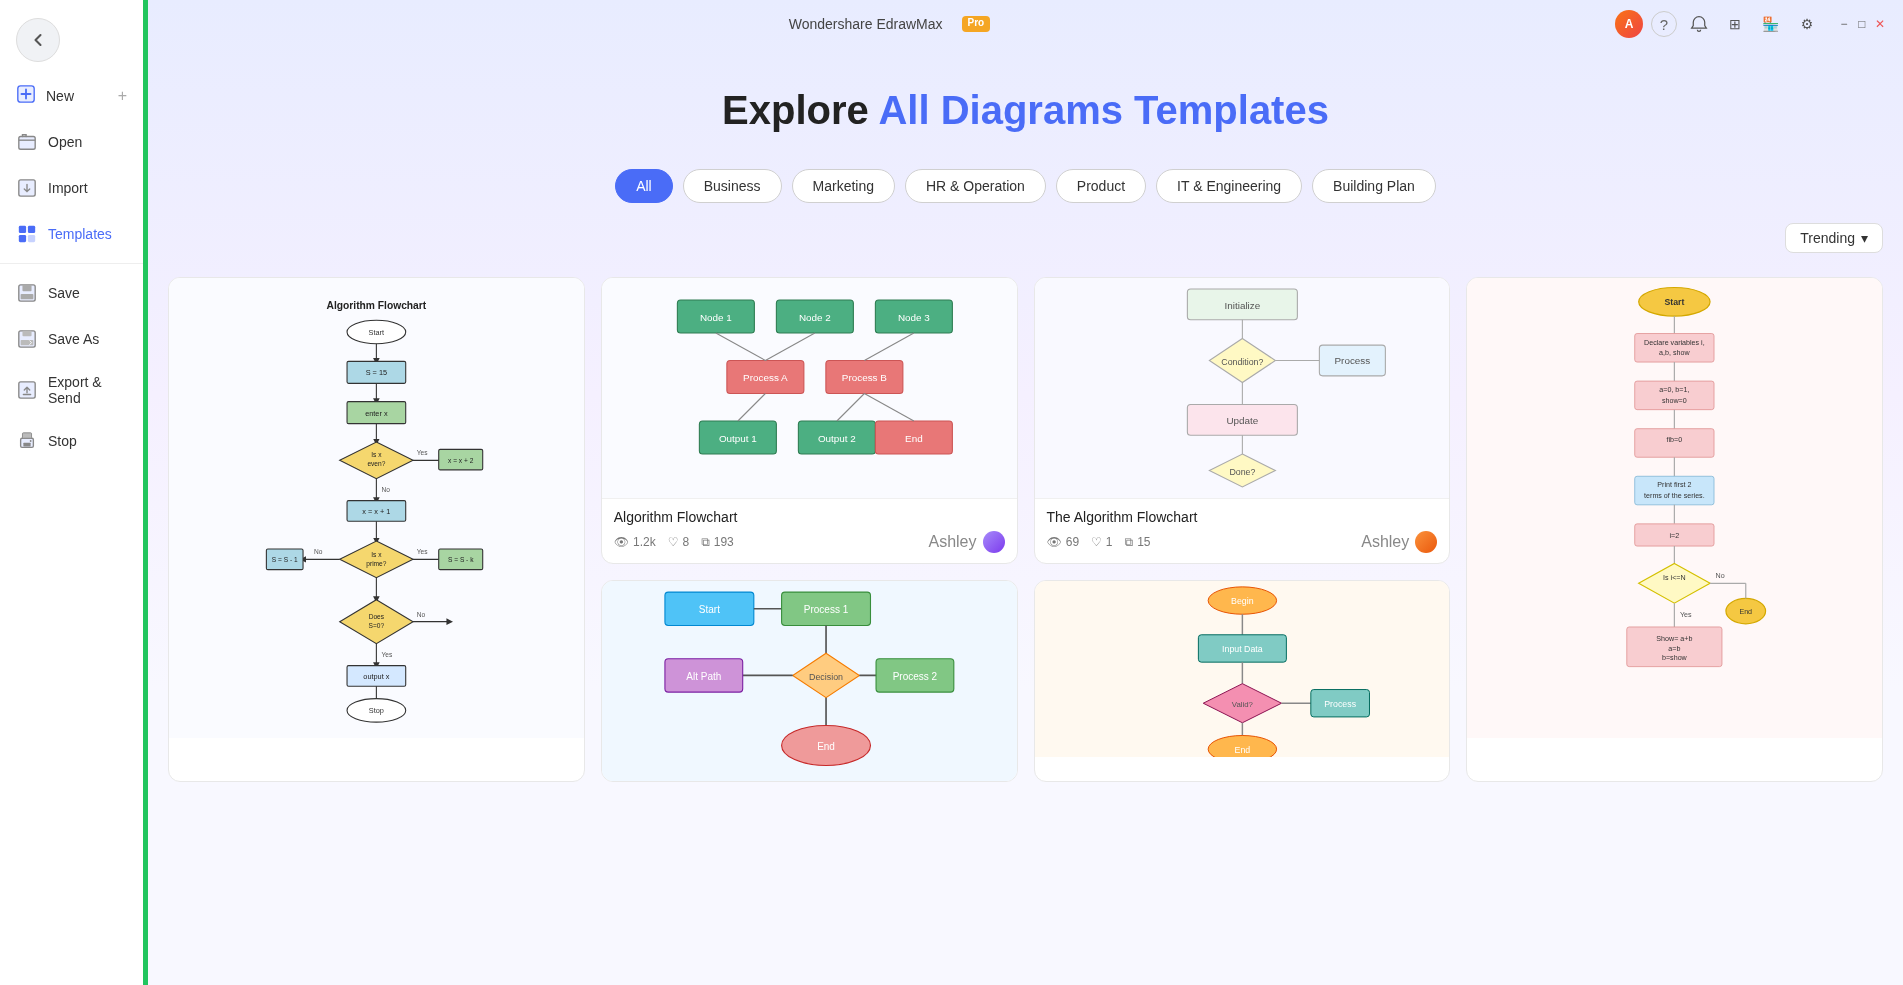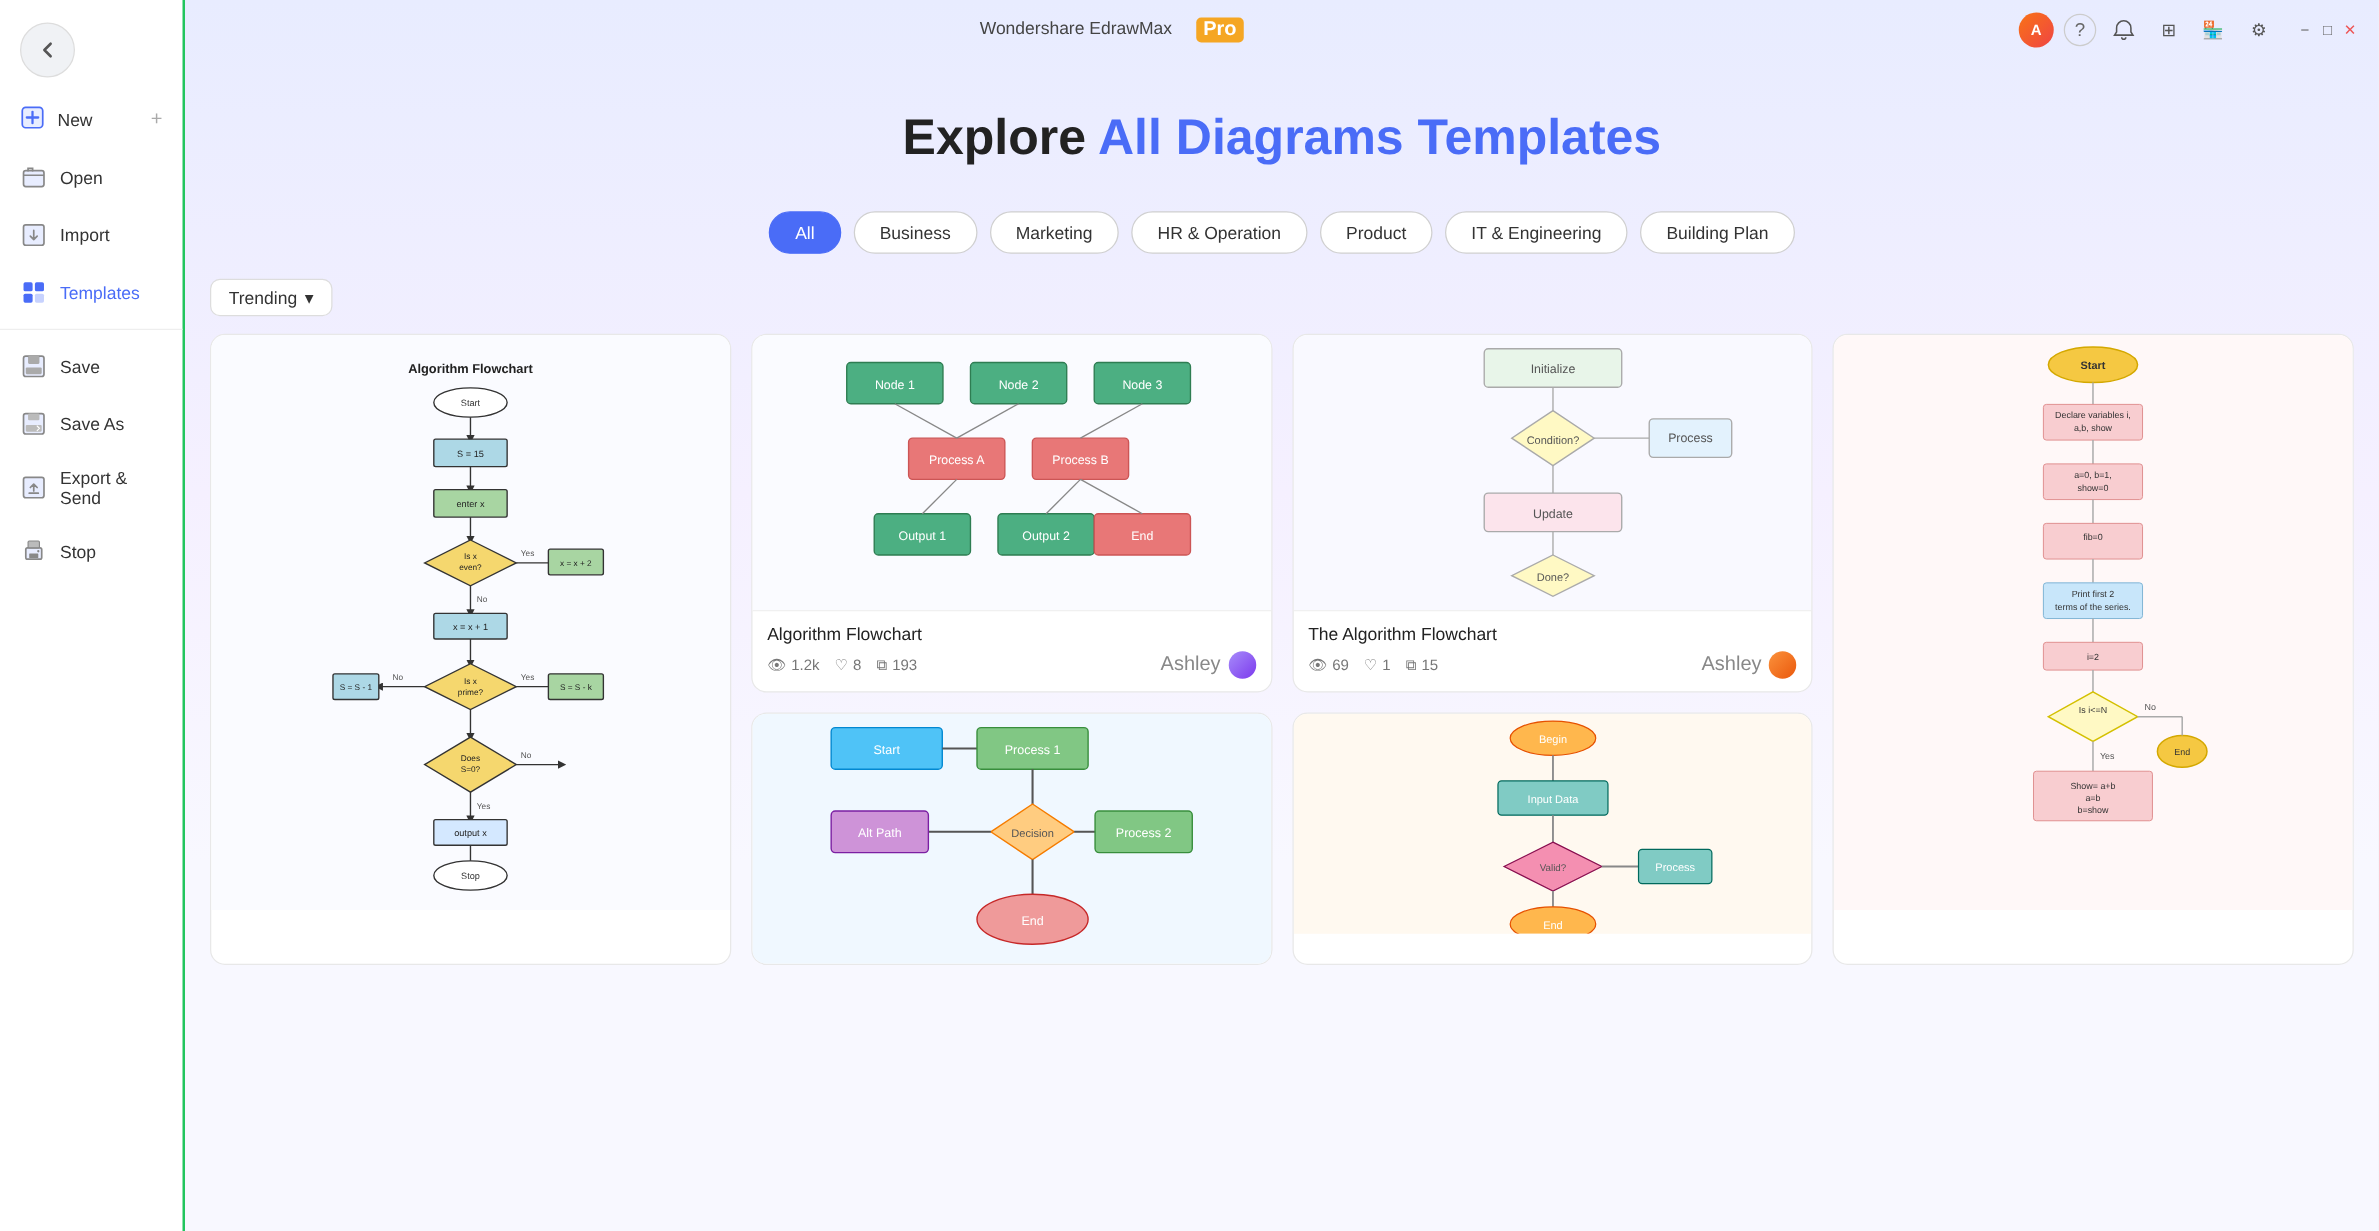--- a/index.html
+++ b/index.html
@@ -6,21 +6,21 @@
     body { font-family: -apple-system, BlinkMacSystemFont, 'Segoe UI', sans-serif; background: #f0f2f5; width: 1903px; height: 985px; overflow: hidden; display: flex; }
 
     
     .sidebar {
       width: 148px;
       min-width: 148px;
       height: 985px;
       background: #fff;
       display: flex;
       flex-direction: column;
-      border-right: 2px solid #22c55e;
+      border-right: 5px solid #22c55e;
       padding: 8px 0;
     }
     .sidebar-back {
       width: 44px;
       height: 44px;
       border-radius: 50%;
       background: #f0f2f5;
       display: flex;
       align-items: center;
       justify-content: center;
@@ -74,21 +74,21 @@
     .titlebar-center {
       display: flex;
       gap: 19px;
       font-size: 14px;
       color: #333;
       font-weight: 500;
     }
     .titlebar-center .pro-badge {
       background: #f5a623;
       color: #fff;
-      font-size: 16px;
+      font-size: 10px;
       font-weight: 700;
       padding: 1px 6px;
       border-radius: 4px;
     }
     .titlebar-right {
       display: flex;
       align-items: center;
       gap: 8px;
     }
     .titlebar-right .avatar {
@@ -168,21 +168,22 @@
       color: #fff;
       border-color: #4a6cf7;
     }
 
     
     .content-area {
       padding: 10px 20px 20px 20px;
     }
     .sort-row {
       display: flex;
-      margin-bottom: 14px;
+      justify-content: flex-end;
+      margin-bottom: 24px;
     }
     .sort-select {
       display: flex;
       align-items: center;
       gap: 6px;
       background: #fff;
       border: 1px solid #ddd;
       border-radius: 8px;
       padding: 6px 14px;
       font-size: 14px;

